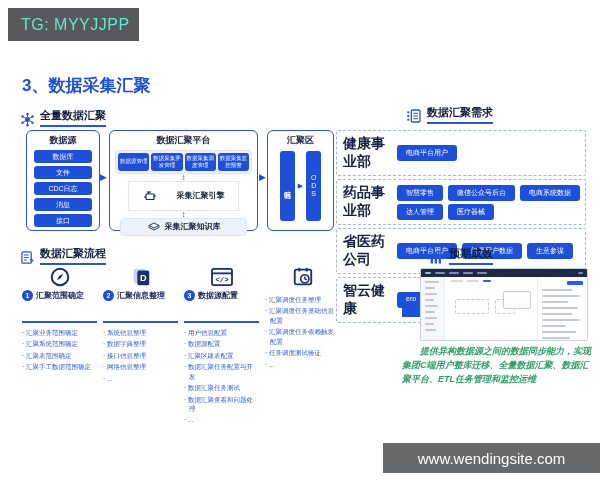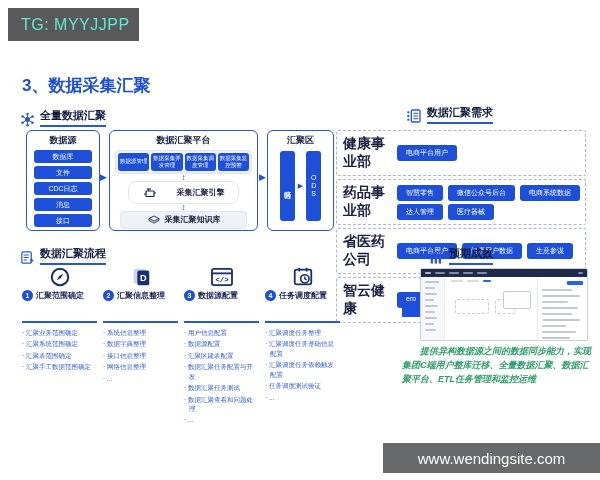--- a/index.html
+++ b/index.html
@@ -20,21 +20,21 @@
 
   
   .box { position:absolute; background:#fff; border:1.5px solid #2a56d0; border-radius:6px; }
   .box-title { font-size:9px; font-weight:bold; color:#17203f; text-align:center; padding-top:3px; }
   .chip-col { display:flex; flex-direction:column; gap:3px; padding:3px 7px 0; }
   .chip { background:#1d4fd8; color:#fff; border-radius:3px; font-size:7px; display:flex; align-items:center; justify-content:center; height:13px; }
   .flow-arrow { position:absolute; color:#1d4fd8; font-size:9px; line-height:9px; }
   .mod-bar { margin:3px 5px 0; background:#eef1f7; border:1px solid #dfe5f2; border-radius:4px; padding:2px; display:flex; gap:2px; }
   .mod-cell { flex:1; background:#1d4fd8; color:#fff; border-radius:3px; font-size:5.5px; line-height:1.25; text-align:center; padding:2px 1px; display:flex; align-items:center; justify-content:center; }
   .vline-arrow { text-align:center; color:#1d4fd8; font-size:8px; line-height:7px; }
-  .engine-row { margin:0 18px; background:#fff; border:1px solid #e1e6f2; border-radius:8px; height:23px; display:flex; align-items:center; justify-content:center; gap:20px; }
+  .engine-row { margin:0 18px; background:#fff; border:1px solid #e1e6f2; border-radius:0; height:30px; display:flex; align-items:center; justify-content:center; gap:20px; }
   .kb-row { margin:0 10px; background:#eef1f7; border:1px solid #dfe5f2; border-radius:4px; height:18px; display:flex; align-items:center; justify-content:center; gap:4px; }
   .engine-row .lbl, .kb-row .lbl { font-size:8px; font-weight:bold; color:#17203f; }
   .zone-bars { display:flex; justify-content:center; align-items:center; gap:3px; margin-top:4px; }
   .vbar { width:15px; height:70px; background:#1d4fd8; border-radius:3px; color:#fff; font-size:7px; display:flex; align-items:center; justify-content:center; }
   .vtext { writing-mode:vertical-rl; text-orientation:upright; letter-spacing:1px; }
   .zone-arrow { color:#1d4fd8; font-size:7px; }
 
   
   .req-rows { position:absolute; left:336px; top:130px; width:250px; }
   .req-row { border:1px dashed #a9b6d8; border-radius:2px; margin-bottom:3px; padding:4px 6px; display:flex; align-items:center; gap:6px; }
@@ -310,24 +310,20 @@
     <div class="proc-col">
       <div class="proc-icon">
         <svg width="22" height="22" viewBox="0 0 24 24">
           <rect x="3" y="4" width="18" height="16" rx="2" fill="none" stroke="#17306e" stroke-width="2"></rect>
           <line x1="8" y1="2" x2="8" y2="6" stroke="#17306e" stroke-width="2"></line>
           <line x1="16" y1="2" x2="16" y2="6" stroke="#17306e" stroke-width="2"></line>
           <circle cx="14" cy="14" r="4.5" fill="none" stroke="#17306e" stroke-width="1.8"></circle>
           <path d="M14 11.5 L14 14 L16 15.2" fill="none" stroke="#17306e" stroke-width="1.5"></path>
         </svg>
       </div>
-      <div class="proc-head">
-        <span class="badge">4</span>
-        <span class="proc-title">任务调度配置</span>
-      </div>
       <ul class="proc-list">
         <li>汇聚调度任务整理</li>
         <li>汇聚调度任务基础信息配置</li>
         <li>汇聚调度任务依赖触发配置</li>
         <li>任务调度测试验证</li>
         <li>...</li>
       </ul>
     </div>
 
   </div>

